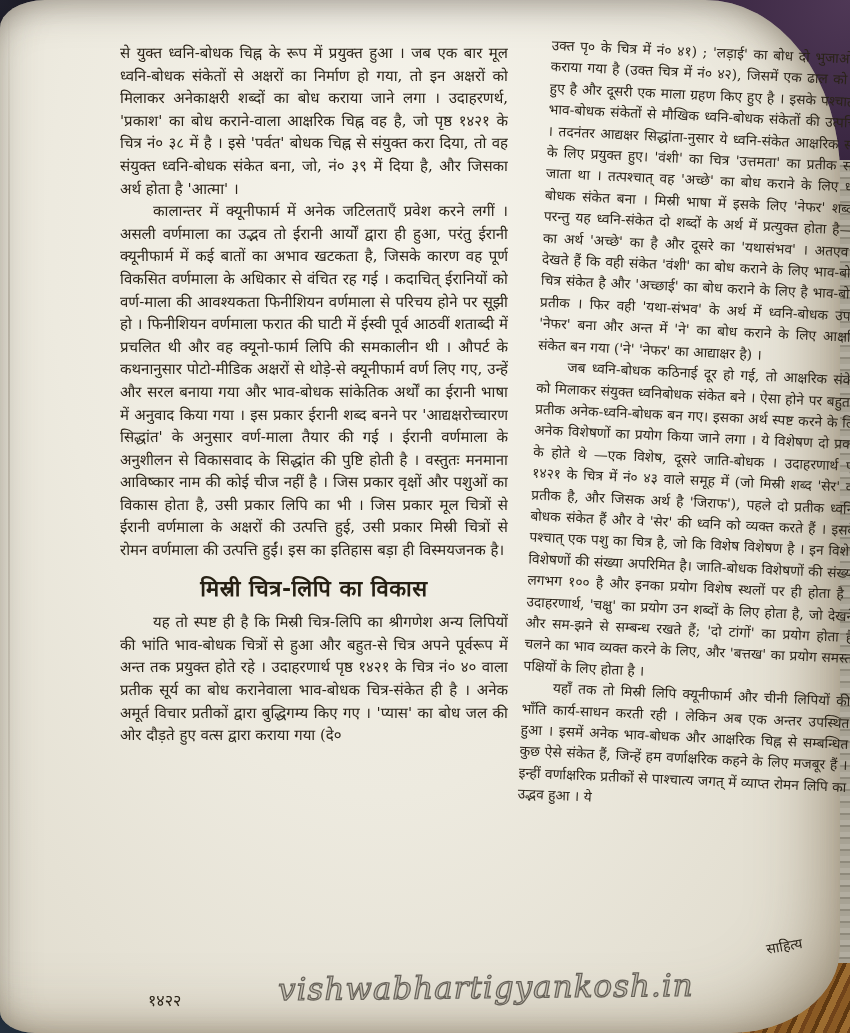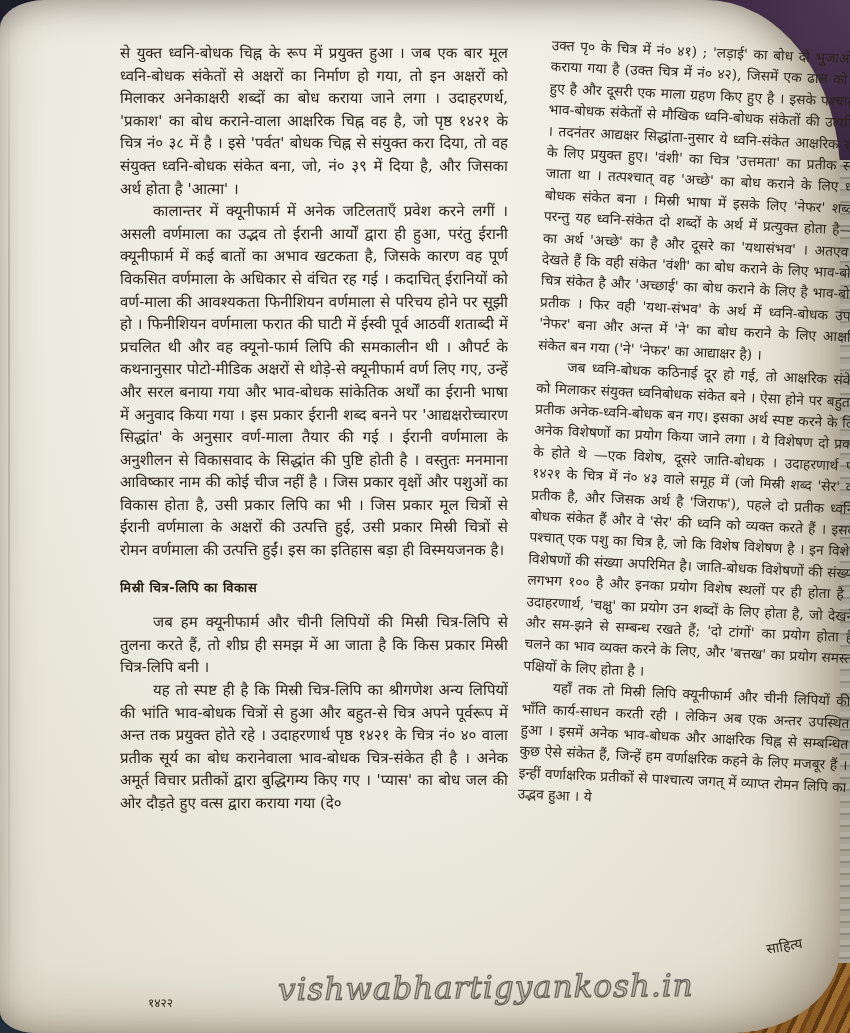--- a/index.html
+++ b/index.html
@@ -34,25 +34,25 @@
     background:linear-gradient(180deg,rgba(90,80,65,0) 0%,rgba(90,80,65,.25) 30%,rgba(90,80,65,.15) 70%,rgba(90,80,65,0) 100%);}
   
   .col{position:absolute;color:#2a2318;text-align:justify;overflow:hidden;}
   .col p{margin:0;text-indent:2.2em;}
   .col p.cont{text-indent:0;}
   .col-left{left:120px;top:42px;width:388px;height:916px;
     font-size:15px;line-height:22.6px;}
   .col-right{left:510px;top:34px;width:328px;height:930px;
     font-size:13.8px;line-height:21.4px;
     transform:rotate(2.6deg);transform-origin:0 100%;}
-  .heading{display:block;text-align:left;text-indent:0;
-    font-size:13px;font-weight:600;letter-spacing:.5px;
+  .heading{display:block;text-align:center;text-indent:0;
+    font-size:22px;font-weight:600;letter-spacing:.5px;
     margin:15px 0 12px 0;color:#262014;}
   
-  .page-number{position:absolute;left:148px;bottom:22px;font-size:12px;color:#2a2318;}
+  .page-number{position:absolute;left:148px;bottom:22px;font-size:16px;color:#2a2318;}
   .watermark{position:absolute;left:278px;bottom:28px;
     font-size:31px;font-style:italic;letter-spacing:1px;
     color:rgba(110,104,92,.28);
     -webkit-text-stroke:1.2px rgba(75,70,62,.8);
     transform:rotate(-.6deg);white-space:nowrap;}
   .catchword{position:absolute;right:38px;bottom:78px;font-size:14px;color:#2a2318;
     transform:rotate(-10deg);}
 </style>
 </head>
 <body>
@@ -67,21 +67,20 @@
     <div class="edge-strip"></div>
   </div>
 
   <div class="paper">
     <div class="crease"></div>
 
     <div class="col col-left">
       <p class="cont">से युक्त ध्वनि-बोधक चिह्न के रूप में प्रयुक्त हुआ । जब एक बार मूल ध्वनि-बोधक संकेतों से अक्षरों का निर्माण हो गया, तो इन अक्षरों को मिलाकर अनेकाक्षरी शब्दों का बोध कराया जाने लगा ।  उदाहरणर्थ, 'प्रकाश' का बोध कराने-वाला आक्षरिक चिह्न वह है, जो पृष्ठ १४२१ के चित्र नं० ३८ में है । इसे 'पर्वत' बोधक चिह्न से संयुक्त करा दिया, तो वह संयुक्त ध्वनि-बोधक संकेत बना, जो, नं० ३९ में दिया है, और जिसका अर्थ होता है 'आत्मा' ।</p>
       <p>कालान्तर में क्यूनीफार्म में अनेक जटिलताएँ प्रवेश करने लगीं । असली वर्णमाला का उद्भव तो ईरानी आर्यों द्वारा ही हुआ, परंतु ईरानी क्यूनीफार्म में कई बातों का अभाव खटकता है, जिसके कारण वह पूर्ण विकसित वर्णमाला के अधिकार से वंचित रह गई । कदाचित् ईरानियों को वर्ण-माला की आवश्यकता फिनीशियन वर्णमाला से परिचय होने पर सूझी हो । फिनीशियन वर्णमाला फरात की घाटी में ईस्वी पूर्व आठवीं शताब्दी में प्रचलित थी और वह क्यूनो-फार्म लिपि की समकालीन थी । औपर्ट के कथनानुसार पोटो-मीडिक अक्षरों से थोड़े-से क्यूनीफार्म वर्ण लिए गए, उन्हें और सरल बनाया गया और भाव-बोधक सांकेतिक अर्थों का ईरानी भाषा में अनुवाद किया गया । इस प्रकार ईरानी शब्द बनने पर 'आद्यक्षरोच्चारण सिद्धांत' के अनुसार वर्ण-माला तैयार की गई । ईरानी वर्णमाला के अनुशीलन से विकासवाद के सिद्धांत की पुष्टि होती है । वस्तुतः मनमाना आविष्कार नाम की कोई चीज नहीं है । जिस प्रकार वृक्षों और पशुओं का विकास होता है, उसी प्रकार लिपि का भी । जिस प्रकार मूल चित्रों से ईरानी वर्णमाला के अक्षरों की उत्पत्ति हुई, उसी प्रकार मिस्री चित्रों से रोमन वर्णमाला की उत्पत्ति हुईं। इस का इतिहास बड़ा ही विस्मयजनक है।</p>
       <span class="heading">मिस्री चित्र-लिपि का विकास</span>
-      <p>जब हम क्यूनीफार्म और चीनी लिपियों की मिस्री चित्र-लिपि से तुलना करते हैं, तो शीघ्र ही समझ में आ जाता है कि किस प्रकार मिस्री चित्र-लिपि बनी ।</p>
       <p>यह तो स्पष्ट ही है कि मिस्री चित्र-लिपि का श्रीगणेश अन्य लिपियों की भांति भाव-बोधक चित्रों से हुआ और बहुत-से चित्र अपने पूर्वरूप में अन्त तक प्रयुक्त होते रहे । उदाहरणार्थ पृष्ठ १४२१ के चित्र नं० ४० वाला प्रतीक सूर्य का बोध करानेवाला भाव-बोधक चित्र-संकेत ही है ।  अनेक अमूर्त विचार प्रतीकों द्वारा बुद्धिगम्य किए गए । 'प्यास' का बोध जल की ओर दौड़ते हुए वत्स द्वारा कराया गया (दे०</p>
     </div>
 
     <div class="col col-right">
       <p class="cont">उक्त पृ० के चित्र में नं० ४१) ; 'लड़ाई' का बोध दो भुजाओं द्वारा कराया गया है (उक्त चित्र में नं० ४२), जिसमें एक ढाल को पकड़े हुए है और दूसरी एक माला ग्रहण किए हुए है । इसके पश्चात् मूल भाव-बोधक संकेतों से मौखिक ध्वनि-बोधक संकेतों की उत्पत्ति हुई । तदनंतर आद्यक्षर सिद्धांता-नुसार ये ध्वनि-संकेत आक्षरिक संकेतों के लिए प्रयुक्त हुए। 'वंशी' का चित्र 'उत्तमता' का प्रतीक समझा जाता था । तत्पश्चात् वह 'अच्छे' का बोध कराने के लिए ध्वनि-बोधक संकेत बना ।  मिस्री भाषा  में इसके लिए 'नेफर' शब्द है। परन्तु यह  ध्वनि-संकेत दो शब्दों के अर्थ में प्रत्युक्त होता है—एक का अर्थ 'अच्छे' का है और दूसरे का 'यथासंभव' । अतएव हम देखते हैं कि वही संकेत 'वंशी' का बोध कराने के लिए भाव-बोधक चित्र संकेत है और 'अच्छाई' का बोध कराने के लिए है भाव-बोधक प्रतीक ।  फिर वही 'यथा-संभव' के अर्थ में ध्वनि-बोधक उपसर्ग 'नेफर' बना और अन्त में 'ने' का बोध कराने के लिए आक्षरिक संकेत बन गया ('ने' 'नेफर' का आद्याक्षर है) ।</p>
       <p>जब ध्वनि-बोधक कठिनाई दूर हो गई, तो आक्षरिक संकेतों को मिलाकर संयुक्त ध्वनिबोधक संकेत बने । ऐसा होने पर बहुत-से प्रतीक अनेक-ध्वनि-बोधक बन गए। इसका अर्थ स्पष्ट करने के लिए अनेक विशेषणों का प्रयोग किया जाने लगा । ये विशेषण दो प्रकार के होते थे —एक विशेष, दूसरे जाति-बोधक । उदाहरणार्थ पृ० १४२१ के चित्र में नं० ४३ वाले समूह में (जो मिस्री शब्द 'सेर' का प्रतीक है, और जिसक अर्थ है 'जिराफ'), पहले दो प्रतीक ध्वनि-बोधक संकेत हैं और वे 'सेर' की ध्वनि को व्यक्त करते हैं । इसके पश्चात् एक पशु का चित्र है, जो कि विशेष विशेषण है । इन विशेष विशेषणों की संख्या अपरिमित है। जाति-बोधक विशेषणों की संख्या लगभग १०० है और इनका प्रयोग विशेष स्थलों पर ही होता है । उदाहरणार्थ, 'चक्षु' का प्रयोग उन शब्दों के लिए होता है, जो देखने और सम-झने से सम्बन्ध रखते हैं; 'दो टांगों' का प्रयोग होता है चलने का भाव व्यक्त करने के लिए, और 'बत्तख' का प्रयोग समस्त पक्षियों के लिए होता है ।</p>
       <p>यहाँ तक तो  मिस्री लिपि क्यूनीफार्म और चीनी लिपियों की भाँति कार्य-साधन  करती रही । लेकिन अब एक अन्तर उपस्थित हुआ । इसमें अनेक  भाव-बोधक और आक्षरिक चिह्न से सम्बन्धित कुछ ऐसे संकेत हैं, जिन्हें हम वर्णाक्षरिक कहने के लिए  मजबूर  हैं ।  इन्हीं  वर्णाक्षरिक  प्रतीकों  से पाश्चात्य जगत् में व्याप्त रोमन लिपि का उद्भव हुआ । ये</p>
     </div>
 
     <div class="page-number">१४२२</div>

